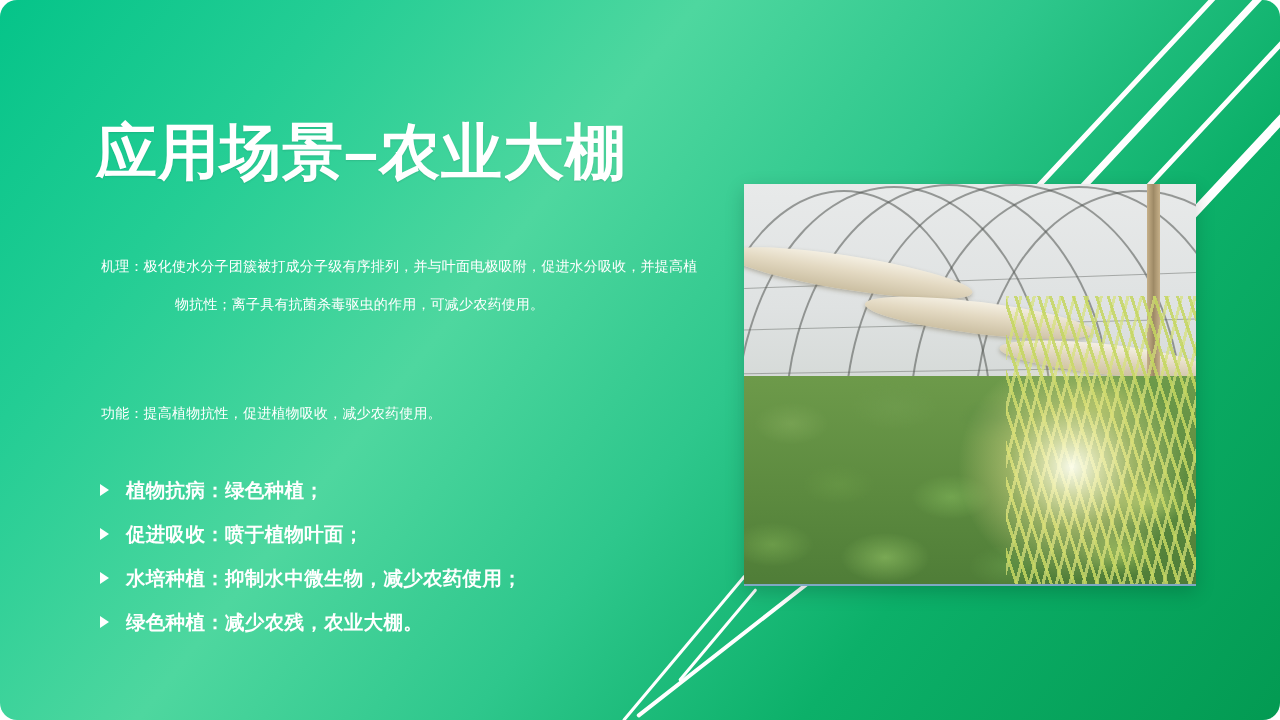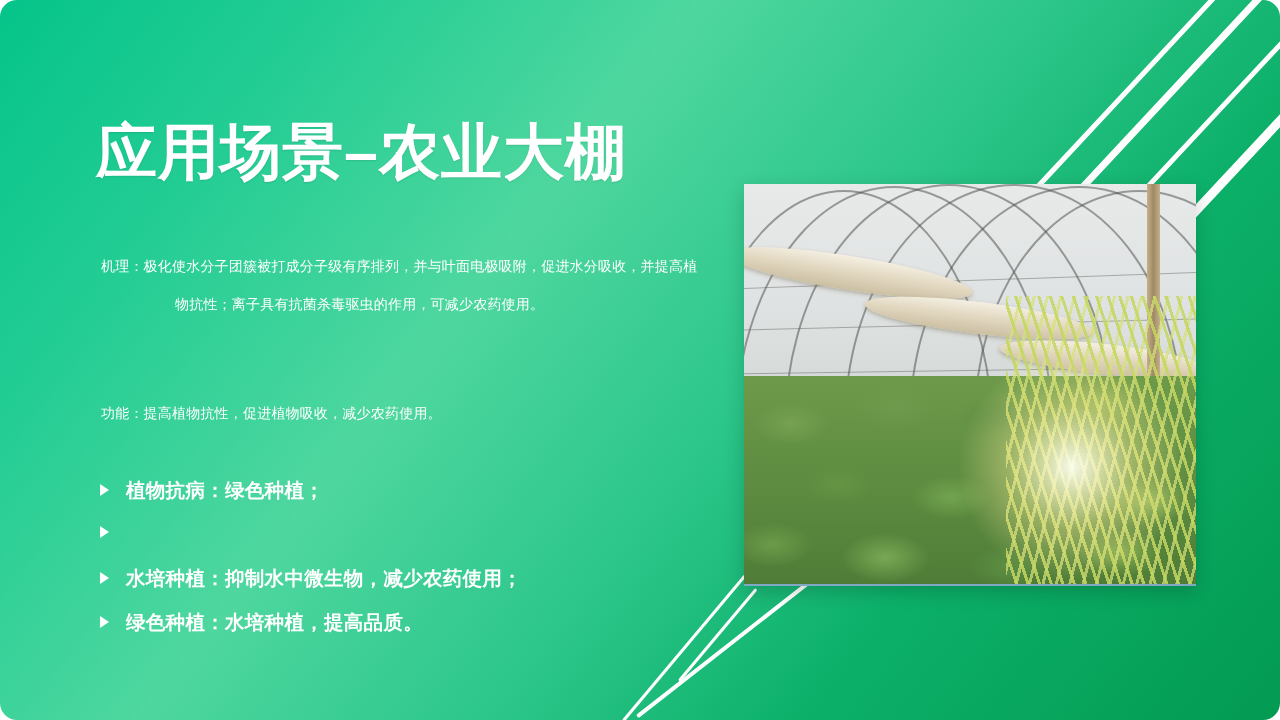--- a/index.html
+++ b/index.html
@@ -289,25 +289,26 @@
       <span class="lbl">功能：</span><span>提高植物抗性，促进植物吸收，减少农药使用。</span>
     </div>
 
     <div class="bullets">
       <div class="bullet">
         <span class="marker"><i></i></span>
         <span class="btext">植物抗病：绿色种植；</span>
       </div>
       <div class="bullet">
         <span class="marker"><i></i></span>
+        <span class="btext">促进吸收：喷于植物叶面；</span>
       </div>
       <div class="bullet">
         <span class="marker"><i></i></span>
         <span class="btext">水培种植：抑制水中微生物，减少农药使用；</span>
       </div>
       <div class="bullet">
         <span class="marker"><i></i></span>
-        <span class="btext">绿色种植：水培种植，提高品质。</span>
+        <span class="btext">绿色种植：减少农残，农业大棚。</span>
       </div>
     </div>
 
   </div>
 </div>
 
 </body></html>

